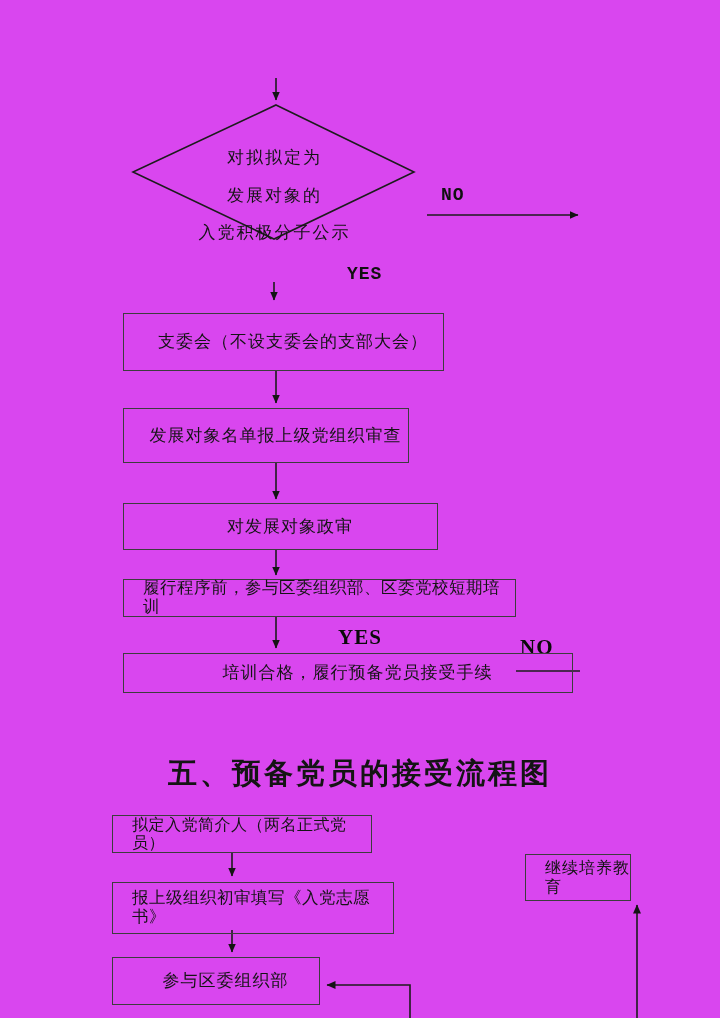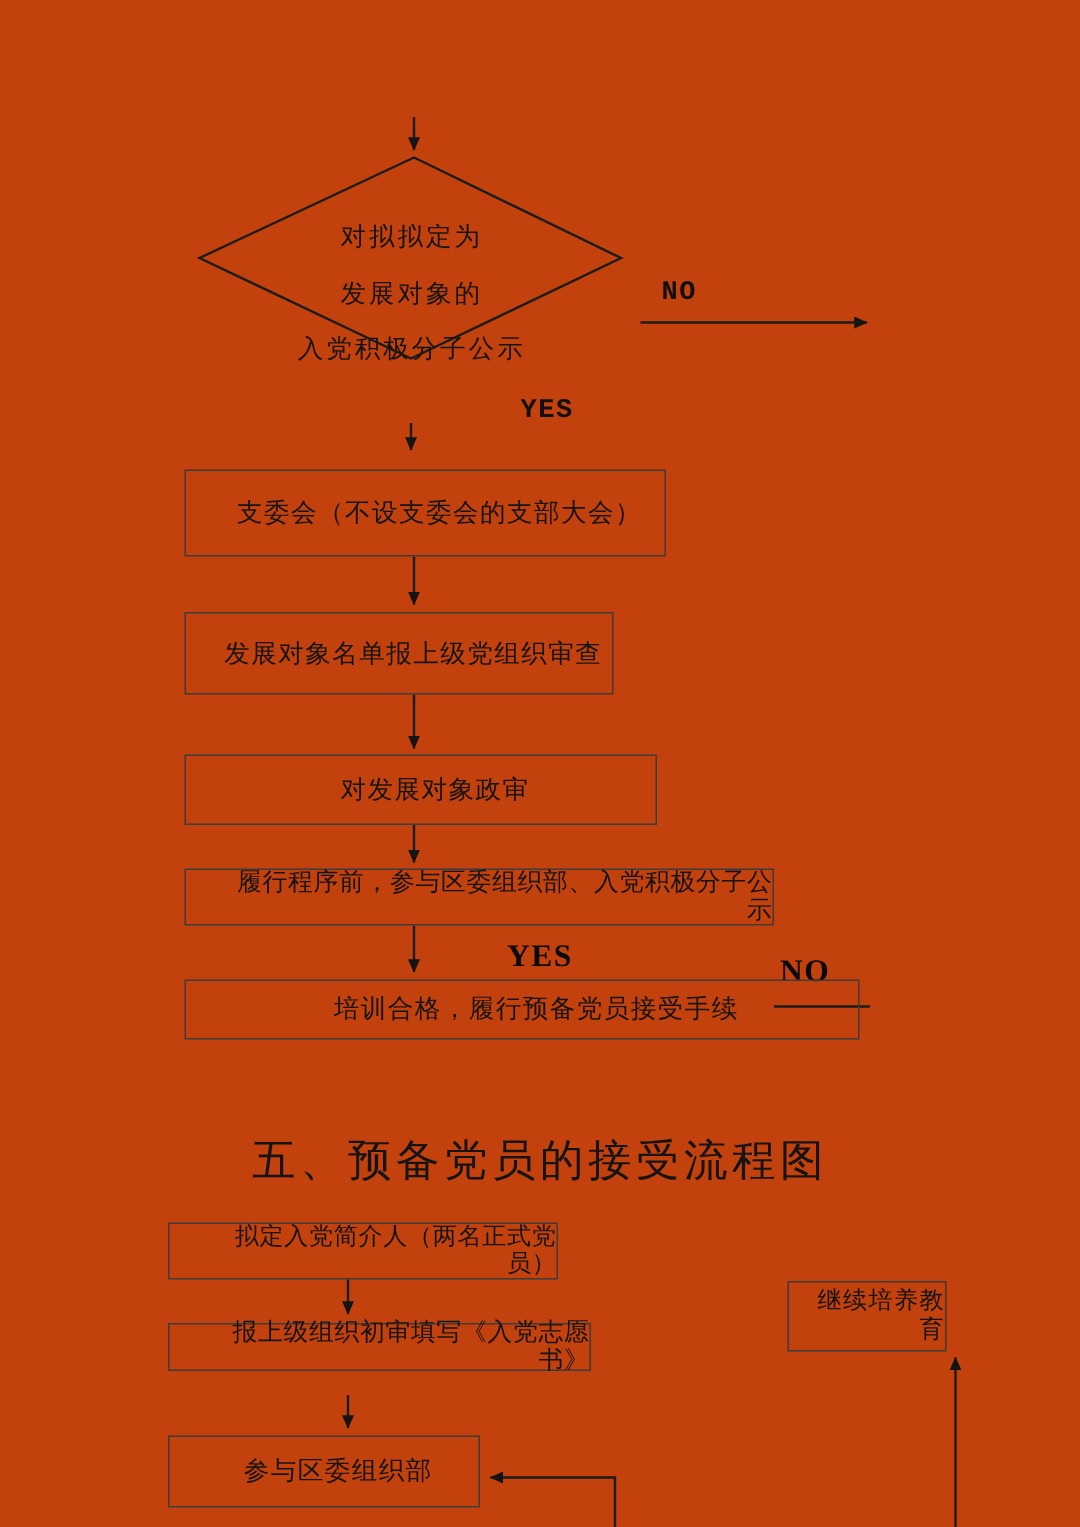--- a/index.html
+++ b/index.html
@@ -1,28 +1,28 @@
 <!DOCTYPE html>
 <html><head>
 <meta charset="utf-8">
 <style>
   html,body{margin:0;padding:0;background:#fff;}
-  .page{position:relative;width:720px;height:1018px;background:#c2410c;overflow:hidden;
+  .page{position:relative;width:720px;height:1018px;background:#d946ef;overflow:hidden;
         font-family:"Liberation Serif","DejaVu Serif",serif;color:#111;}
   .layer{position:absolute;left:0;top:0;width:720px;height:1018px;}
   .fbox{position:absolute;border:1.6px solid #3d3d3d;box-sizing:border-box;
-        display:flex;align-items:center;justify-content:center;text-align:right;
+        display:flex;align-items:center;justify-content:center;text-align:left;
         font-size:17px;letter-spacing:1px;color:#141414;background:transparent;line-height:1.15;padding-left:19px;}
   .dline{position:absolute;left:134px;width:281px;text-align:center;font-size:17px;
          letter-spacing:2px;color:#141414;}
   .branch-mono{position:absolute;font-family:"Liberation Mono","DejaVu Sans Mono",monospace;
          font-size:18px;font-weight:bold;color:#101010;letter-spacing:1px;}
   .branch-bold{position:absolute;font-weight:bold;font-size:21px;color:#0a0a0a;letter-spacing:1px;}
   .sec-title{position:absolute;left:0;top:754px;width:720px;text-align:center;
-         font-size:29px;letter-spacing:3px;color:#141414;}
+         font-size:29px;letter-spacing:3px;color:#141414;font-weight:bold;}
   svg line,svg polyline,svg polygon{stroke:#1c1c1c;stroke-width:1.6;fill:none;}
 </style>
 </head>
 <body>
 
 <div class="page">
 
   <svg class="layer" viewBox="0 0 720 1018">
     <defs>
       <marker id="ah" markerWidth="10" markerHeight="9" refX="8.5" refY="4" orient="auto" markerUnits="userSpaceOnUse">
@@ -62,23 +62,23 @@
   <div class="dline" style="top:184px">发展对象的</div>
 
   <div class="branch-mono" style="left:441px;top:185px">NO</div>
   <div class="branch-mono" style="left:347px;top:264px">YES</div>
   <div class="branch-bold" style="left:338px;top:625px">YES</div>
   <div class="branch-bold" style="left:520px;top:635px">NO</div>
 
   <div class="fbox" style="left:123px;top:313px;width:321px;height:58px">支委会（不设支委会的支部大会）</div>
   <div class="fbox" style="left:123px;top:408px;width:286px;height:55px">发展对象名单报上级党组织审查</div>
   <div class="fbox" style="left:123px;top:503px;width:315px;height:47px">对发展对象政审</div>
-  <div class="fbox" style="left:123px;top:579px;width:393px;height:38px;font-size:16.5px;letter-spacing:0.5px">履行程序前，参与区委组织部、入党积极分子公示</div>
+  <div class="fbox" style="left:123px;top:579px;width:393px;height:38px;font-size:16.5px;letter-spacing:0.5px">履行程序前，参与区委组织部、区委党校短期培训</div>
   <div class="fbox" style="left:123px;top:653px;width:450px;height:40px">培训合格，履行预备党员接受手续</div>
 
   <div class="sec-title">五、预备党员的接受流程图</div>
 
   <div class="fbox" style="left:112px;top:815px;width:260px;height:38px;font-size:16px;letter-spacing:0.5px">拟定入党简介人（两名正式党员）</div>
-  <div class="fbox" style="left:112px;top:882px;width:282px;height:32px;font-size:16.5px;letter-spacing:0.5px">报上级组织初审填写《入党志愿书》</div>
+  <div class="fbox" style="left:112px;top:882px;width:282px;height:52px;font-size:16.5px;letter-spacing:0.5px">报上级组织初审填写《入党志愿书》</div>
   <div class="fbox" style="left:112px;top:957px;width:208px;height:48px">参与区委组织部</div>
   <div class="fbox" style="left:525px;top:854px;width:106px;height:47px;font-size:16px">继续培养教育</div>
 
 </div>
 
 </body></html>

